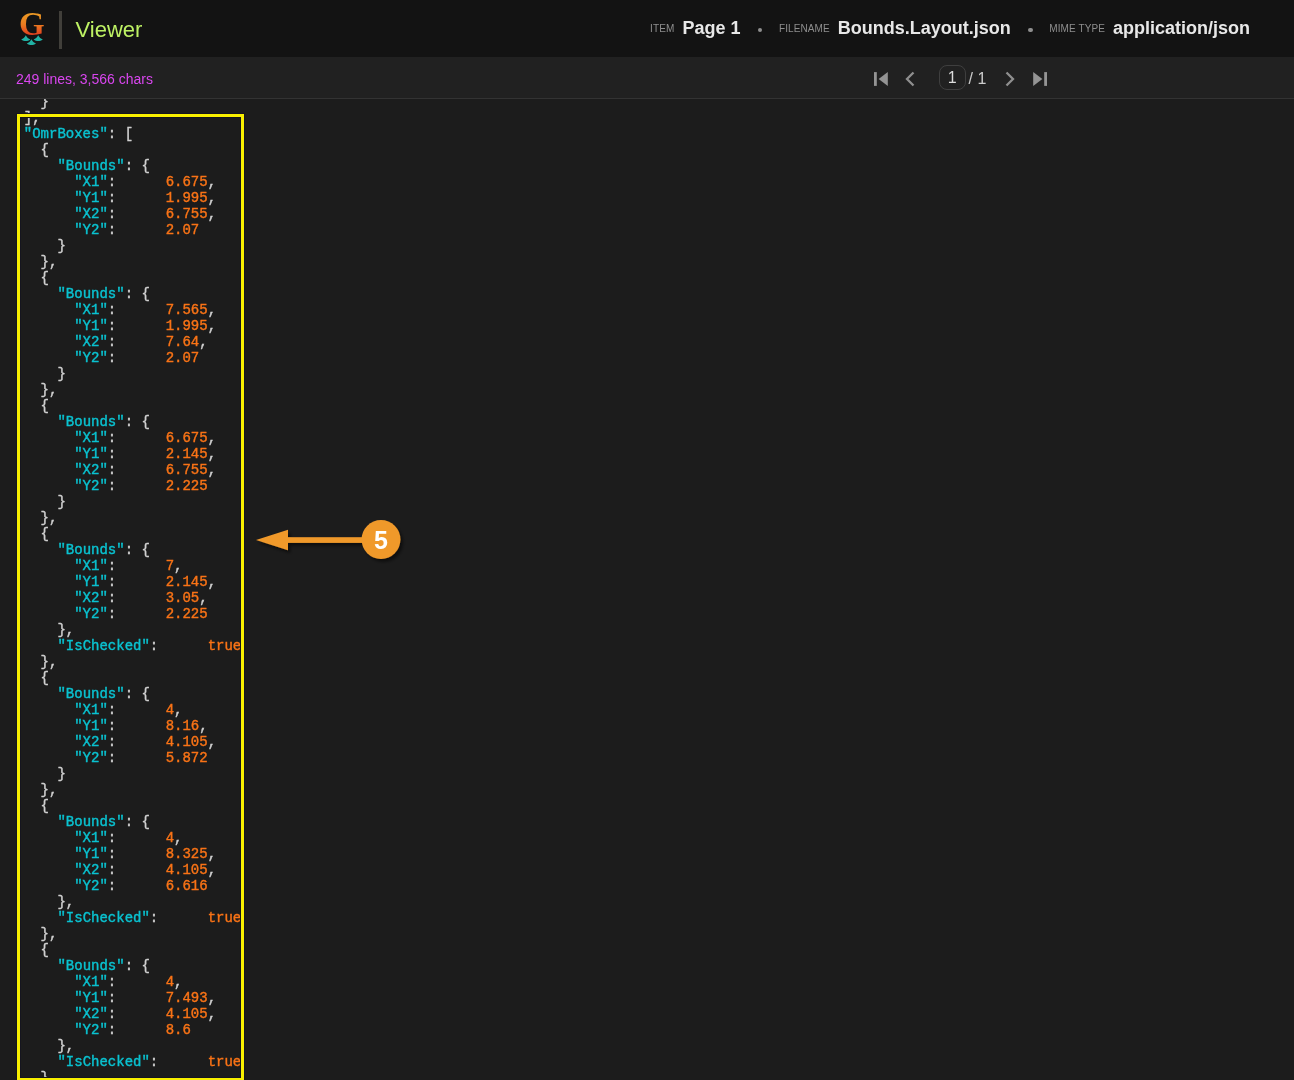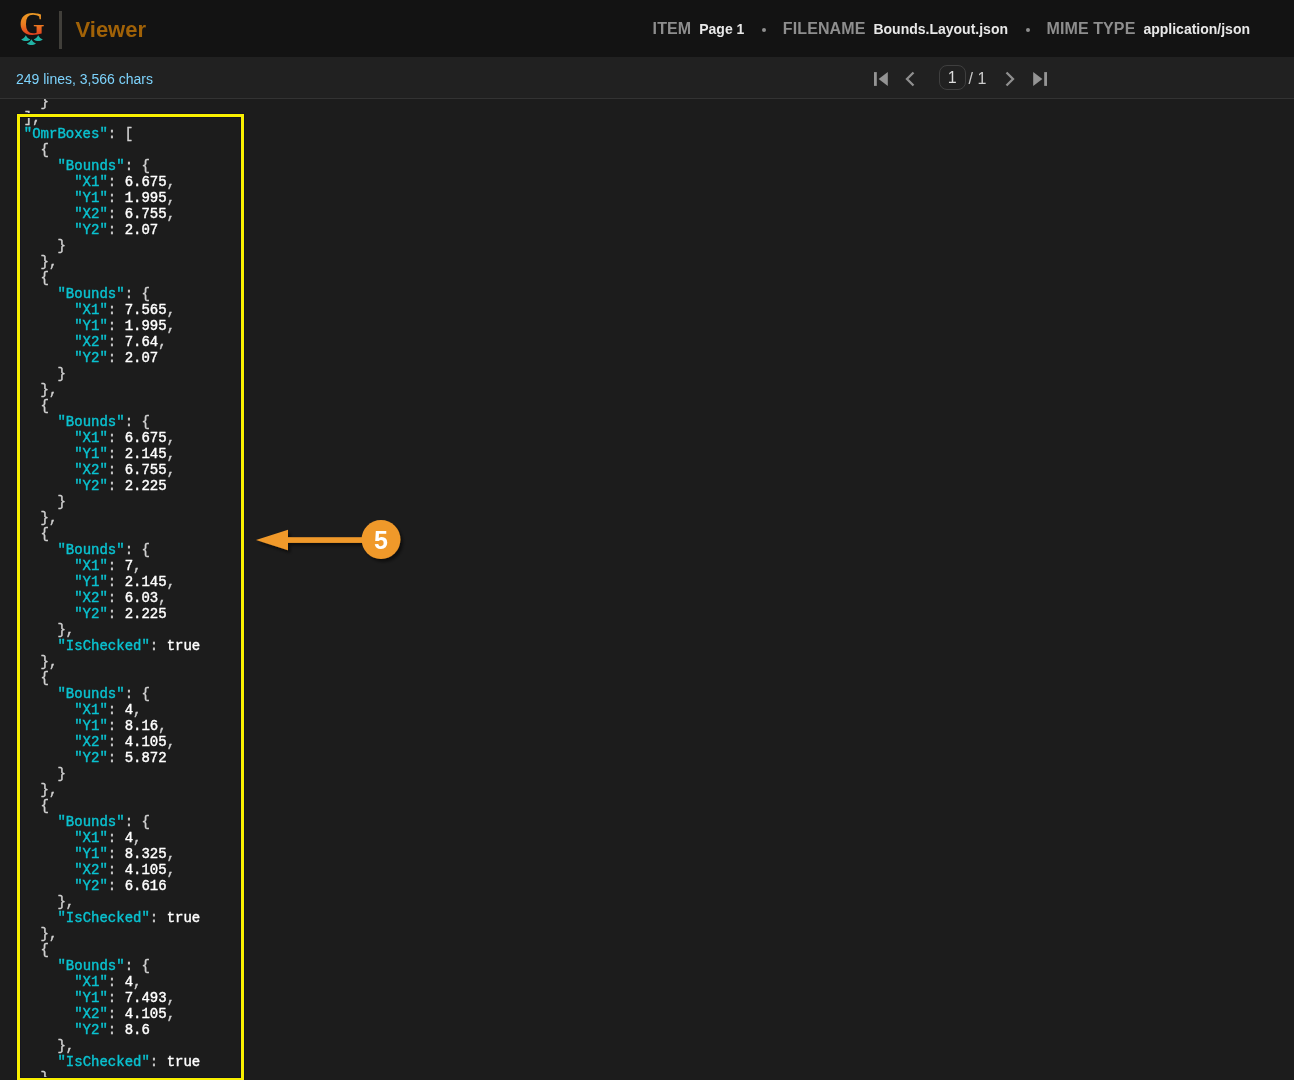--- a/index.html
+++ b/index.html
@@ -6,42 +6,42 @@
   html,body { width:1294px; height:1080px; overflow:hidden; background:#1c1c1c;
     font-family:"Liberation Sans", sans-serif; }
 
   .top { position:absolute; left:0; top:0; width:1294px; height:57px; background:#131313; }
   .glogo { position:absolute; left:19px; top:7px; font-family:"Liberation Serif", serif;
     font-size:33px; font-weight:bold; line-height:34px;
     background:linear-gradient(180deg,#edA526 8%,#e97a20 52%,#df2a1e 92%);
     -webkit-background-clip:text; background-clip:text; color:transparent; }
   .waves { position:absolute; left:21px; top:35px; }
   .vdiv { position:absolute; left:59px; top:11px; width:3px; height:38px; background:#413f3a; }
-  .vtitle { position:absolute; left:75.5px; top:17px; font-size:22px; font-weight:bold; color:#a16207; }
+  .vtitle { position:absolute; left:75.5px; top:17px; font-size:22px; font-weight:normal; color:#bef264; }
 
   .meta { position:absolute; right:44px; top:0; height:57px; display:flex; align-items:center; }
-  .lbl { font-size:16px; color:#8e8e8e; letter-spacing:0.1px; margin-right:8px;font-weight:bold; }
-  .val { font-size:14px; font-weight:bold; color:#e8e8e8; }
+  .lbl { font-size:10px; color:#8e8e8e; letter-spacing:0.1px; margin-right:8px; }
+  .val { font-size:18px; font-weight:bold; color:#e8e8e8; }
   .mdot { width:4.5px; height:4.5px; border-radius:50%; background:#8f8f8f; margin:3px 16.5px 0 17.5px; }
 
   .toolbar { position:absolute; left:0; top:57px; width:1294px; height:42px; background:#212121;
     border-bottom:1px solid #333333; z-index:3; }
-  .stats { position:absolute; left:16px; top:13.5px; font-size:14px; color:#7dd3fc; }
+  .stats { position:absolute; left:16px; top:13.5px; font-size:14px; color:#d946ef; }
 
   .pbox { position:absolute; left:939px; top:7.5px; width:26.5px; height:25.5px; border:1px solid #3f3f3f;
     border-radius:8px; color:#dcdcdc; font-size:16px; text-align:center; line-height:23px; background:transparent; }
   .pslash { position:absolute; left:968.5px; top:13.2px; font-size:16px; color:#cccccc; }
   .picon { position:absolute; top:14px; }
 
   .codewrap { position:absolute; left:0; top:0; width:1294px; height:1080px; }
   pre.code { position:absolute; left:7px; top:94px; font-family:"Liberation Mono", monospace;
     font-size:14px; line-height:16px; color:#d0d0d0; white-space:pre;
     -webkit-text-stroke:0.4px currentColor; }
   pre.code i { font-style:normal; color:#0ac2d0; }
-  pre.code b { font-weight:normal; color:#ffffff; }
+  pre.code b { font-weight:normal; color:#f97316;margin-left:41px; }
 
   .ybox { position:absolute; left:17px; top:114px; width:227px; height:967px;
     border:3px solid #f8ef00; outline:1px solid #15151f; box-shadow:inset 0 0 0 1px #15151f; }
 
   .arrow { position:absolute; left:248px; top:512px; }
 </style>
 </head>
 <body>
   <div class="codewrap">
     <pre class="code">    }
@@ -68,21 +68,21 @@
         <i>"X1"</i>: <b>6.675</b>,
         <i>"Y1"</i>: <b>2.145</b>,
         <i>"X2"</i>: <b>6.755</b>,
         <i>"Y2"</i>: <b>2.225</b>
       }
     },
     {
       <i>"Bounds"</i>: {
         <i>"X1"</i>: <b>7</b>,
         <i>"Y1"</i>: <b>2.145</b>,
-        <i>"X2"</i>: <b>6.03</b>,
+        <i>"X2"</i>: <b>3.05</b>,
         <i>"Y2"</i>: <b>2.225</b>
       },
       <i>"IsChecked"</i>: <b>true</b>
     },
     {
       <i>"Bounds"</i>: {
         <i>"X1"</i>: <b>4</b>,
         <i>"Y1"</i>: <b>8.16</b>,
         <i>"X2"</i>: <b>4.105</b>,
         <i>"Y2"</i>: <b>5.872</b>

